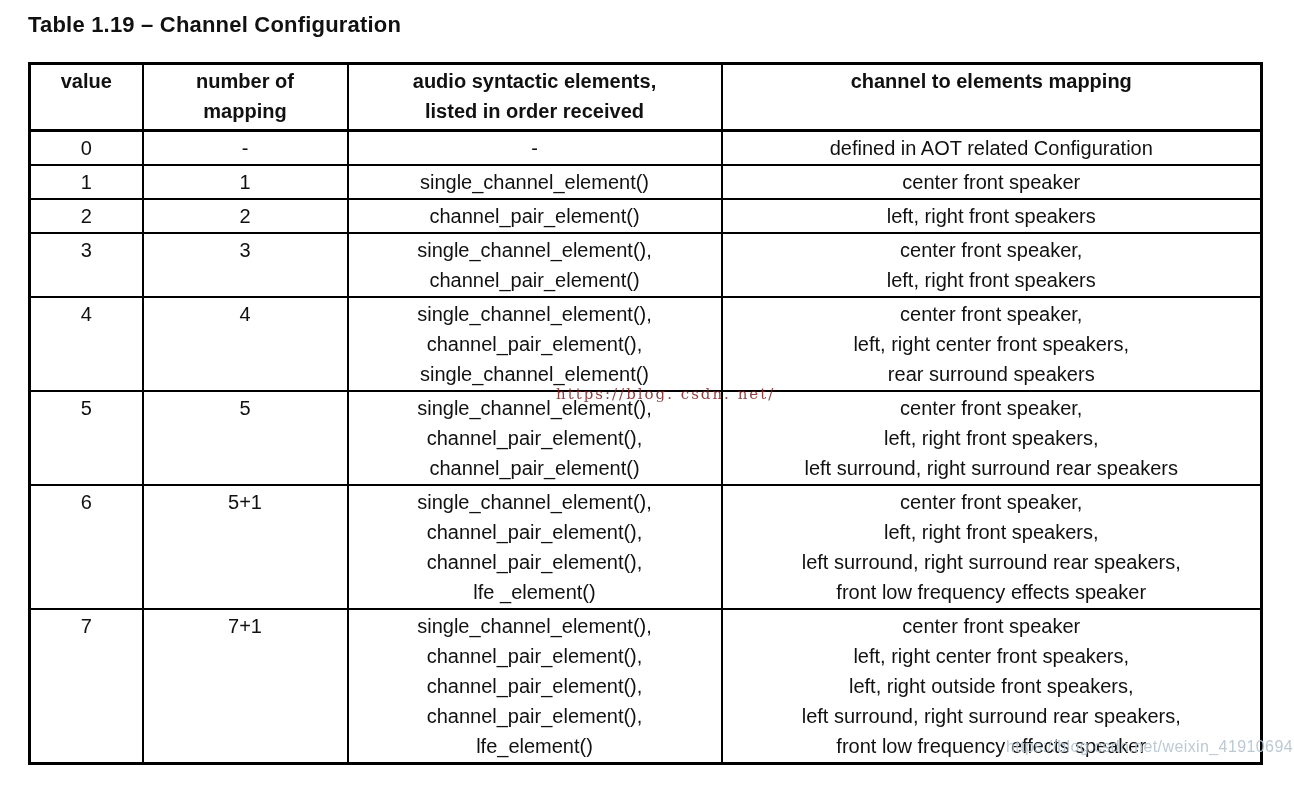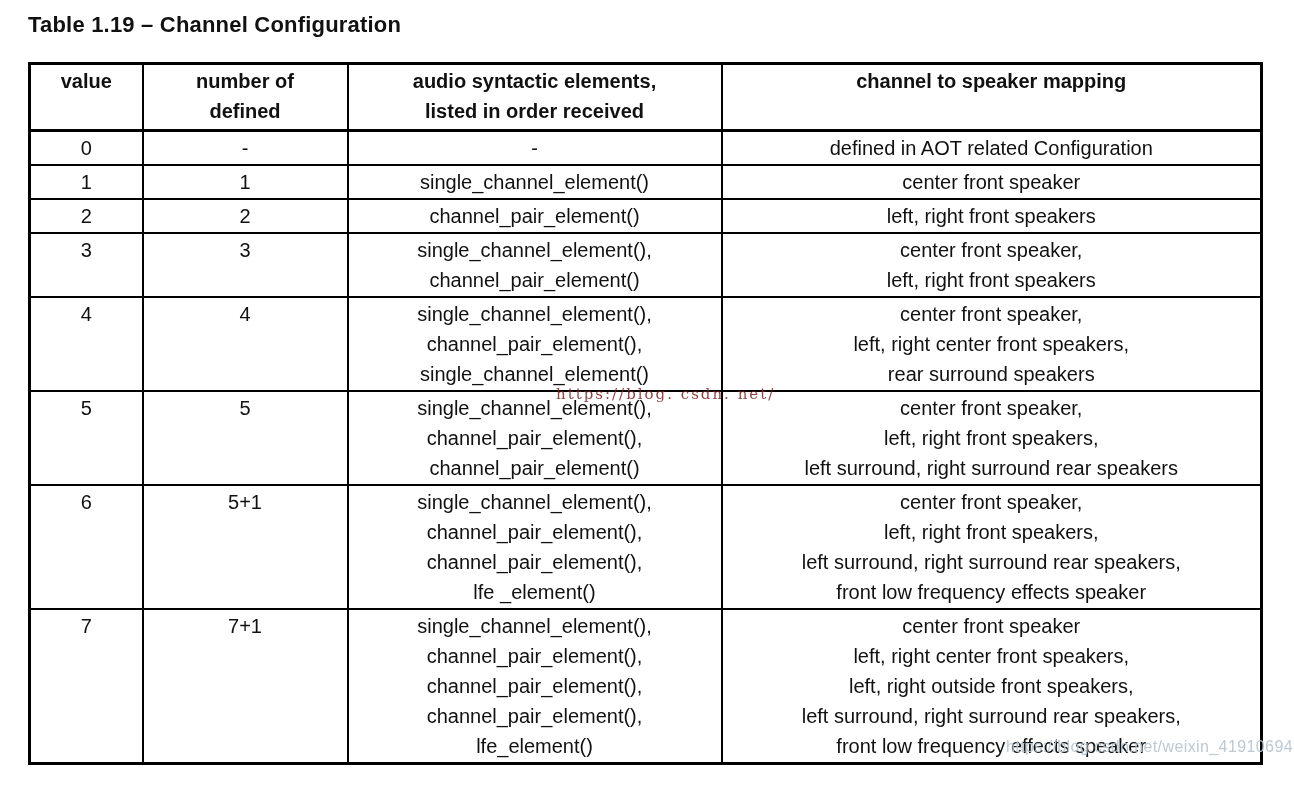--- a/index.html
+++ b/index.html
@@ -88,24 +88,24 @@
   <colgroup>
     <col class="col-value">
     <col class="col-channels">
     <col class="col-elements">
     <col class="col-mapping">
   </colgroup>
   <thead>
     <tr>
       <th>value</th>
       <th>number of
-defined</th>
+mapping</th>
       <th>audio syntactic elements,
 listed in order received</th>
-      <th>channel to speaker mapping</th>
+      <th>channel to elements mapping</th>
     </tr>
   </thead>
   <tbody id="table-body">
   <tr>
     <td>0</td>
     <td>-</td>
     <td>-</td>
     <td>defined in AOT related Configuration</td>
   </tr>
 

